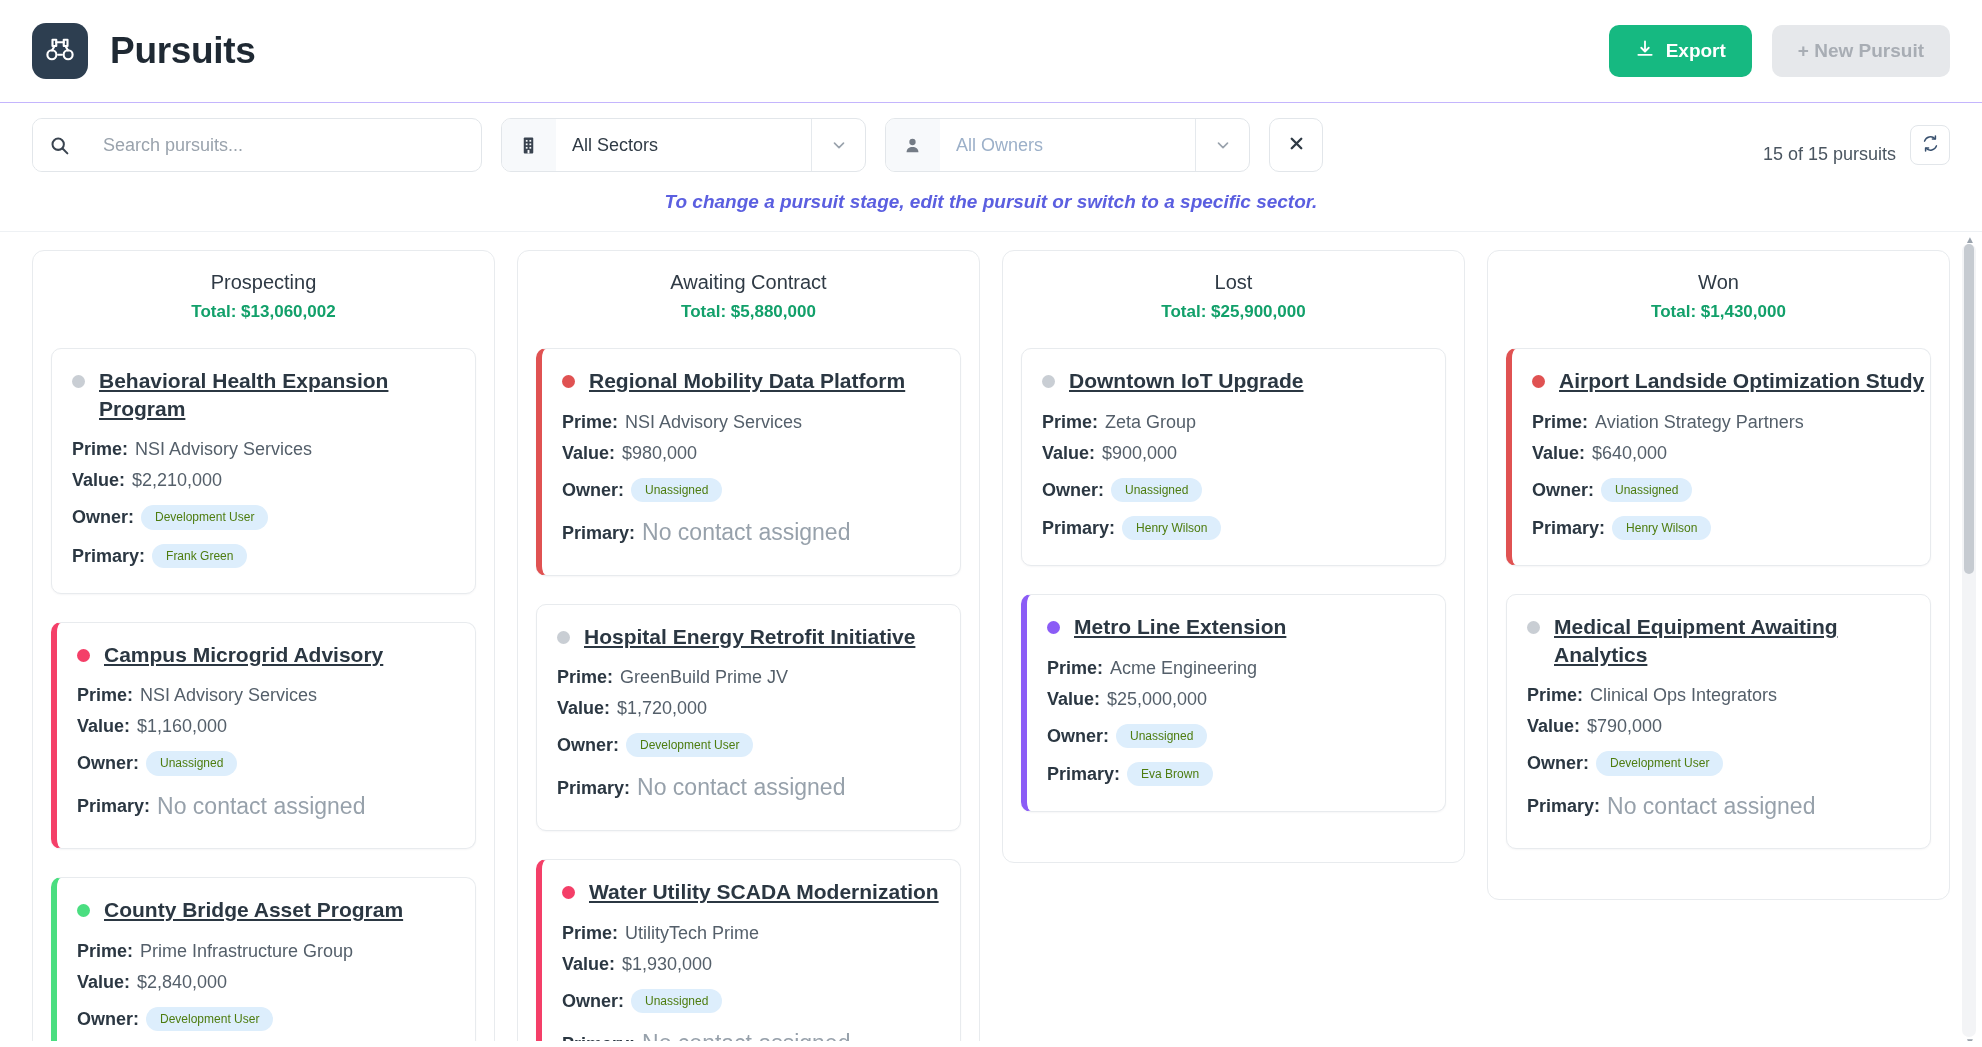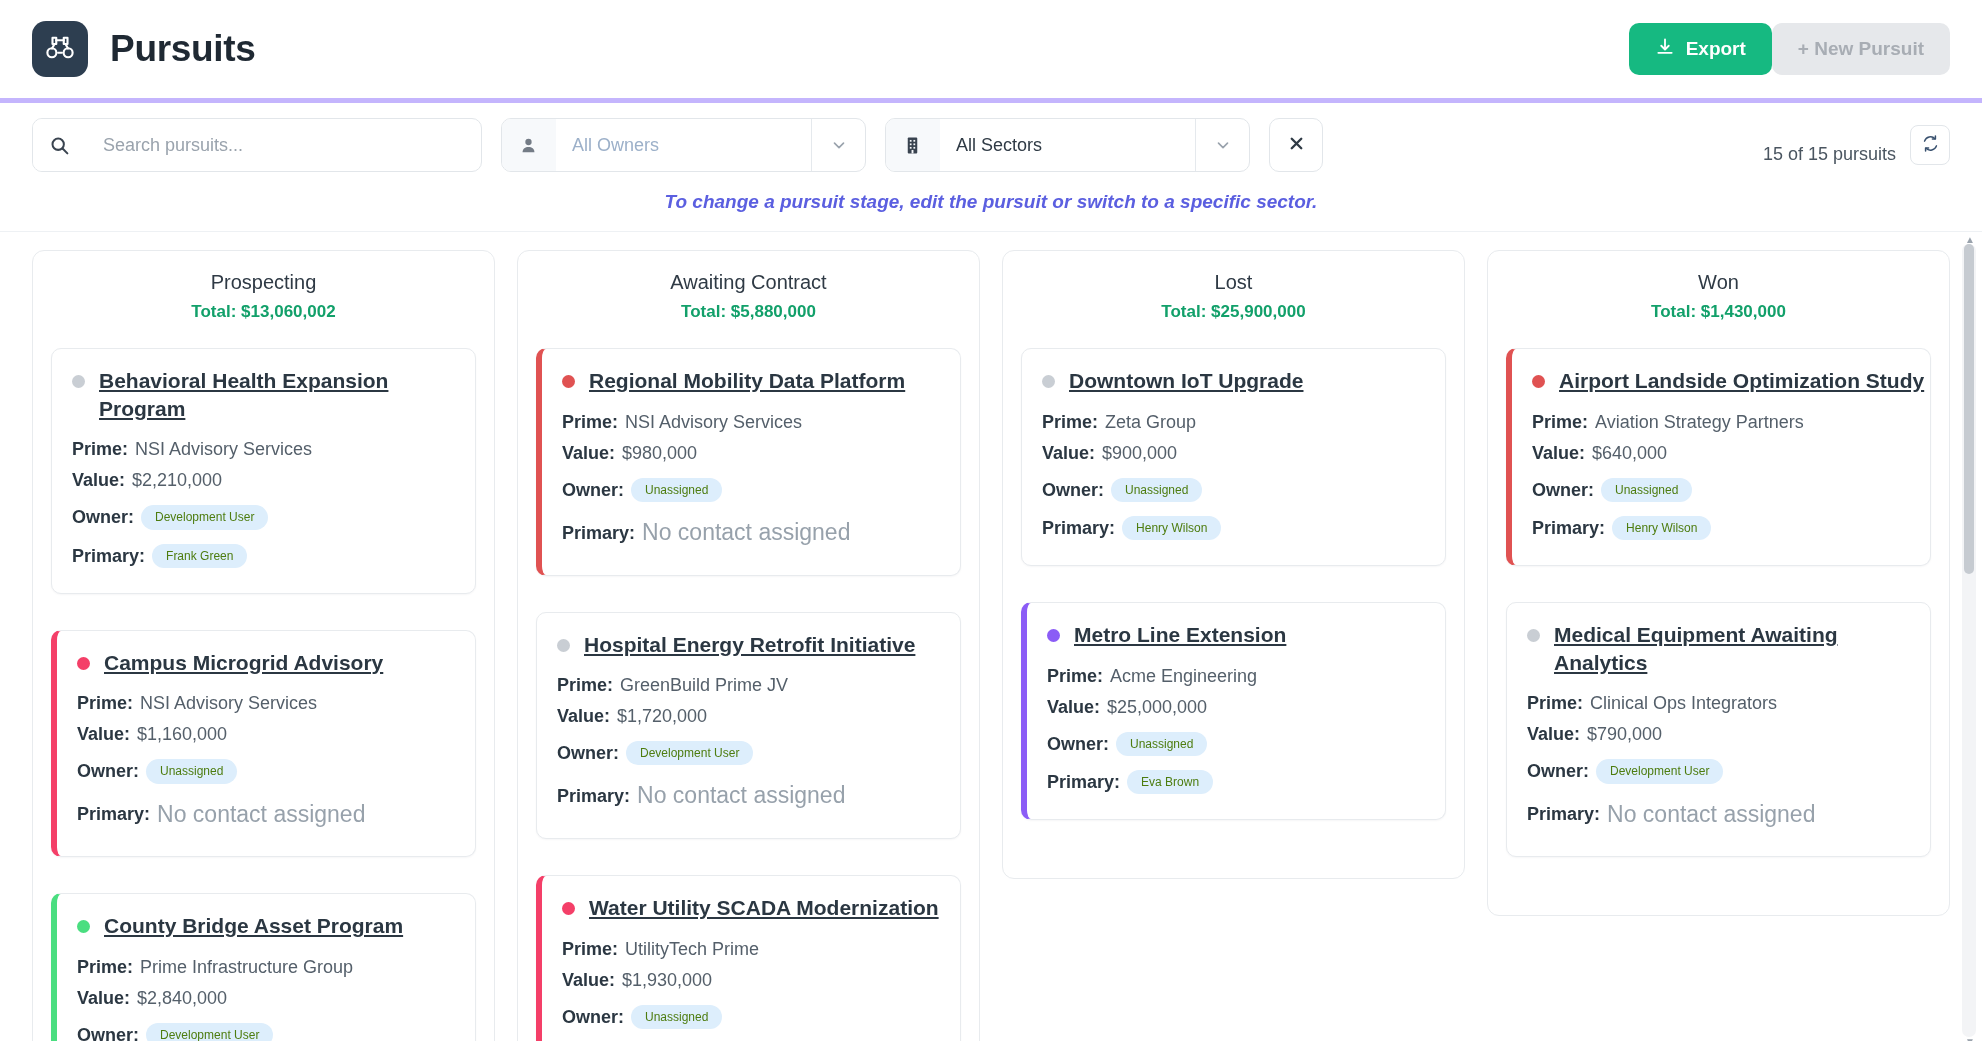--- a/index.html
+++ b/index.html
@@ -10,37 +10,37 @@
     overflow: hidden;
   }
 
   
   .app-header {
     height: 103px;
     display: flex;
     align-items: center;
     padding: 0 32px 0 32px;
     background: #ffffff;
-    border-bottom: 5px solid #c4b5fd;
+    border-bottom: 1px solid #c4b5fd;
   }
   .brand { display: flex; align-items: center; gap: 22px; }
   .logo-box {
     width: 56px; height: 56px;
     border-radius: 14px;
     background: #2d3e50;
     display: flex; align-items: center; justify-content: center;
     flex: 0 0 auto;
   }
   .app-title {
     font-size: 37px;
     font-weight: bold;
     color: #1f2933;
     letter-spacing: -0.3px;
   }
-  .header-actions { margin-left: auto; display: flex; align-items: flex-end; }
+  .header-actions { margin-left: auto; display: flex; align-items: flex-end; gap: 20px; }
   .btn {
     height: 52px;
     border-radius: 10px;
     font-size: 19px;
     font-weight: bold;
     display: inline-flex;
     align-items: center;
     justify-content: center;
     gap: 11px;
     border: none;
@@ -157,21 +157,21 @@
     font-size: 17px;
     font-weight: bold;
     color: #12a06a;
     margin-bottom: 26px;
   }
   .card {
     background: #ffffff;
     border: 1px solid #e8ebee;
     border-radius: 10px;
     padding: 18px 4px 20px 20px;
-    margin-bottom: 36px;
+    margin-bottom: 28px;
     box-shadow: 0 1px 2px rgba(20,30,45,0.04);
   }
   .card.accented { border-left-width: 6px; border-left-style: solid; }
   .card-head { display: flex; align-items: flex-start; gap: 14px; margin-bottom: 12px; }
   .dot {
     width: 13px; height: 13px;
     border-radius: 50%;
     flex: 0 0 auto;
     margin-top: 8px;
   }
@@ -261,47 +261,47 @@
       <svg width="21" height="21" viewBox="0 0 24 24" fill="none" stroke="#3a4450" stroke-width="2.3" stroke-linecap="round">
         <circle cx="10.5" cy="10.5" r="6.5"></circle>
           <path d="M15.5 15.5L21 21"></path>
       </svg>
     </div>
     <div class="val placeholder">Search pursuits...</div>
   </div>
 
   <div class="field select-field">
     <div class="field-icon">
-      <svg width="19" height="19" viewBox="0 0 24 24" fill="#747c86">
-        <circle cx="12" cy="7.6" r="4"></circle>
-        <path d="M4.5 20.5c0-4.2 3.4-6.6 7.5-6.6s7.5 2.4 7.5 6.6z"></path>
-      </svg>
-    </div>
-    <div class="val placeholder-light">All Owners</div>
-    <div class="select-caret">
-      <svg width="18" height="18" viewBox="0 0 24 24" fill="none" stroke="#9aa3ad" stroke-width="2.2" stroke-linecap="round" stroke-linejoin="round">
-        <path d="M6 9.5l6 6 6-6"></path>
-      </svg>
-    </div>
-  </div>
-
-  <div class="field select-field">
-    <div class="field-icon">
       <svg width="19" height="19" viewBox="0 0 24 24" fill="#39434f">
         <rect x="6" y="2" width="12" height="20" rx="1.2"></rect>
         <rect x="8.6" y="5" width="2.2" height="2.2" fill="#f7f9fb"></rect>
         <rect x="13.2" y="5" width="2.2" height="2.2" fill="#f7f9fb"></rect>
         <rect x="8.6" y="9.4" width="2.2" height="2.2" fill="#f7f9fb"></rect>
         <rect x="13.2" y="9.4" width="2.2" height="2.2" fill="#f7f9fb"></rect>
         <rect x="8.6" y="13.8" width="2.2" height="2.2" fill="#f7f9fb"></rect>
         <rect x="13.2" y="13.8" width="2.2" height="2.2" fill="#f7f9fb"></rect>
         <rect x="10.8" y="17.6" width="2.4" height="4.4" fill="#f7f9fb"></rect>
       </svg>
     </div>
     <div class="val">All Sectors</div>
+    <div class="select-caret">
+      <svg width="18" height="18" viewBox="0 0 24 24" fill="none" stroke="#9aa3ad" stroke-width="2.2" stroke-linecap="round" stroke-linejoin="round">
+        <path d="M6 9.5l6 6 6-6"></path>
+      </svg>
+    </div>
+  </div>
+
+  <div class="field select-field">
+    <div class="field-icon">
+      <svg width="19" height="19" viewBox="0 0 24 24" fill="#747c86">
+        <circle cx="12" cy="7.6" r="4"></circle>
+        <path d="M4.5 20.5c0-4.2 3.4-6.6 7.5-6.6s7.5 2.4 7.5 6.6z"></path>
+      </svg>
+    </div>
+    <div class="val placeholder-light">All Owners</div>
     <div class="select-caret">
       <svg width="18" height="18" viewBox="0 0 24 24" fill="none" stroke="#9aa3ad" stroke-width="2.2" stroke-linecap="round" stroke-linejoin="round">
         <path d="M6 9.5l6 6 6-6"></path>
       </svg>
     </div>
   </div>
 
   <div class="icon-btn">
     <span>
       <svg width="19" height="19" viewBox="0 0 24 24" fill="none" stroke="#2f3a45" stroke-width="3" stroke-linecap="round">

